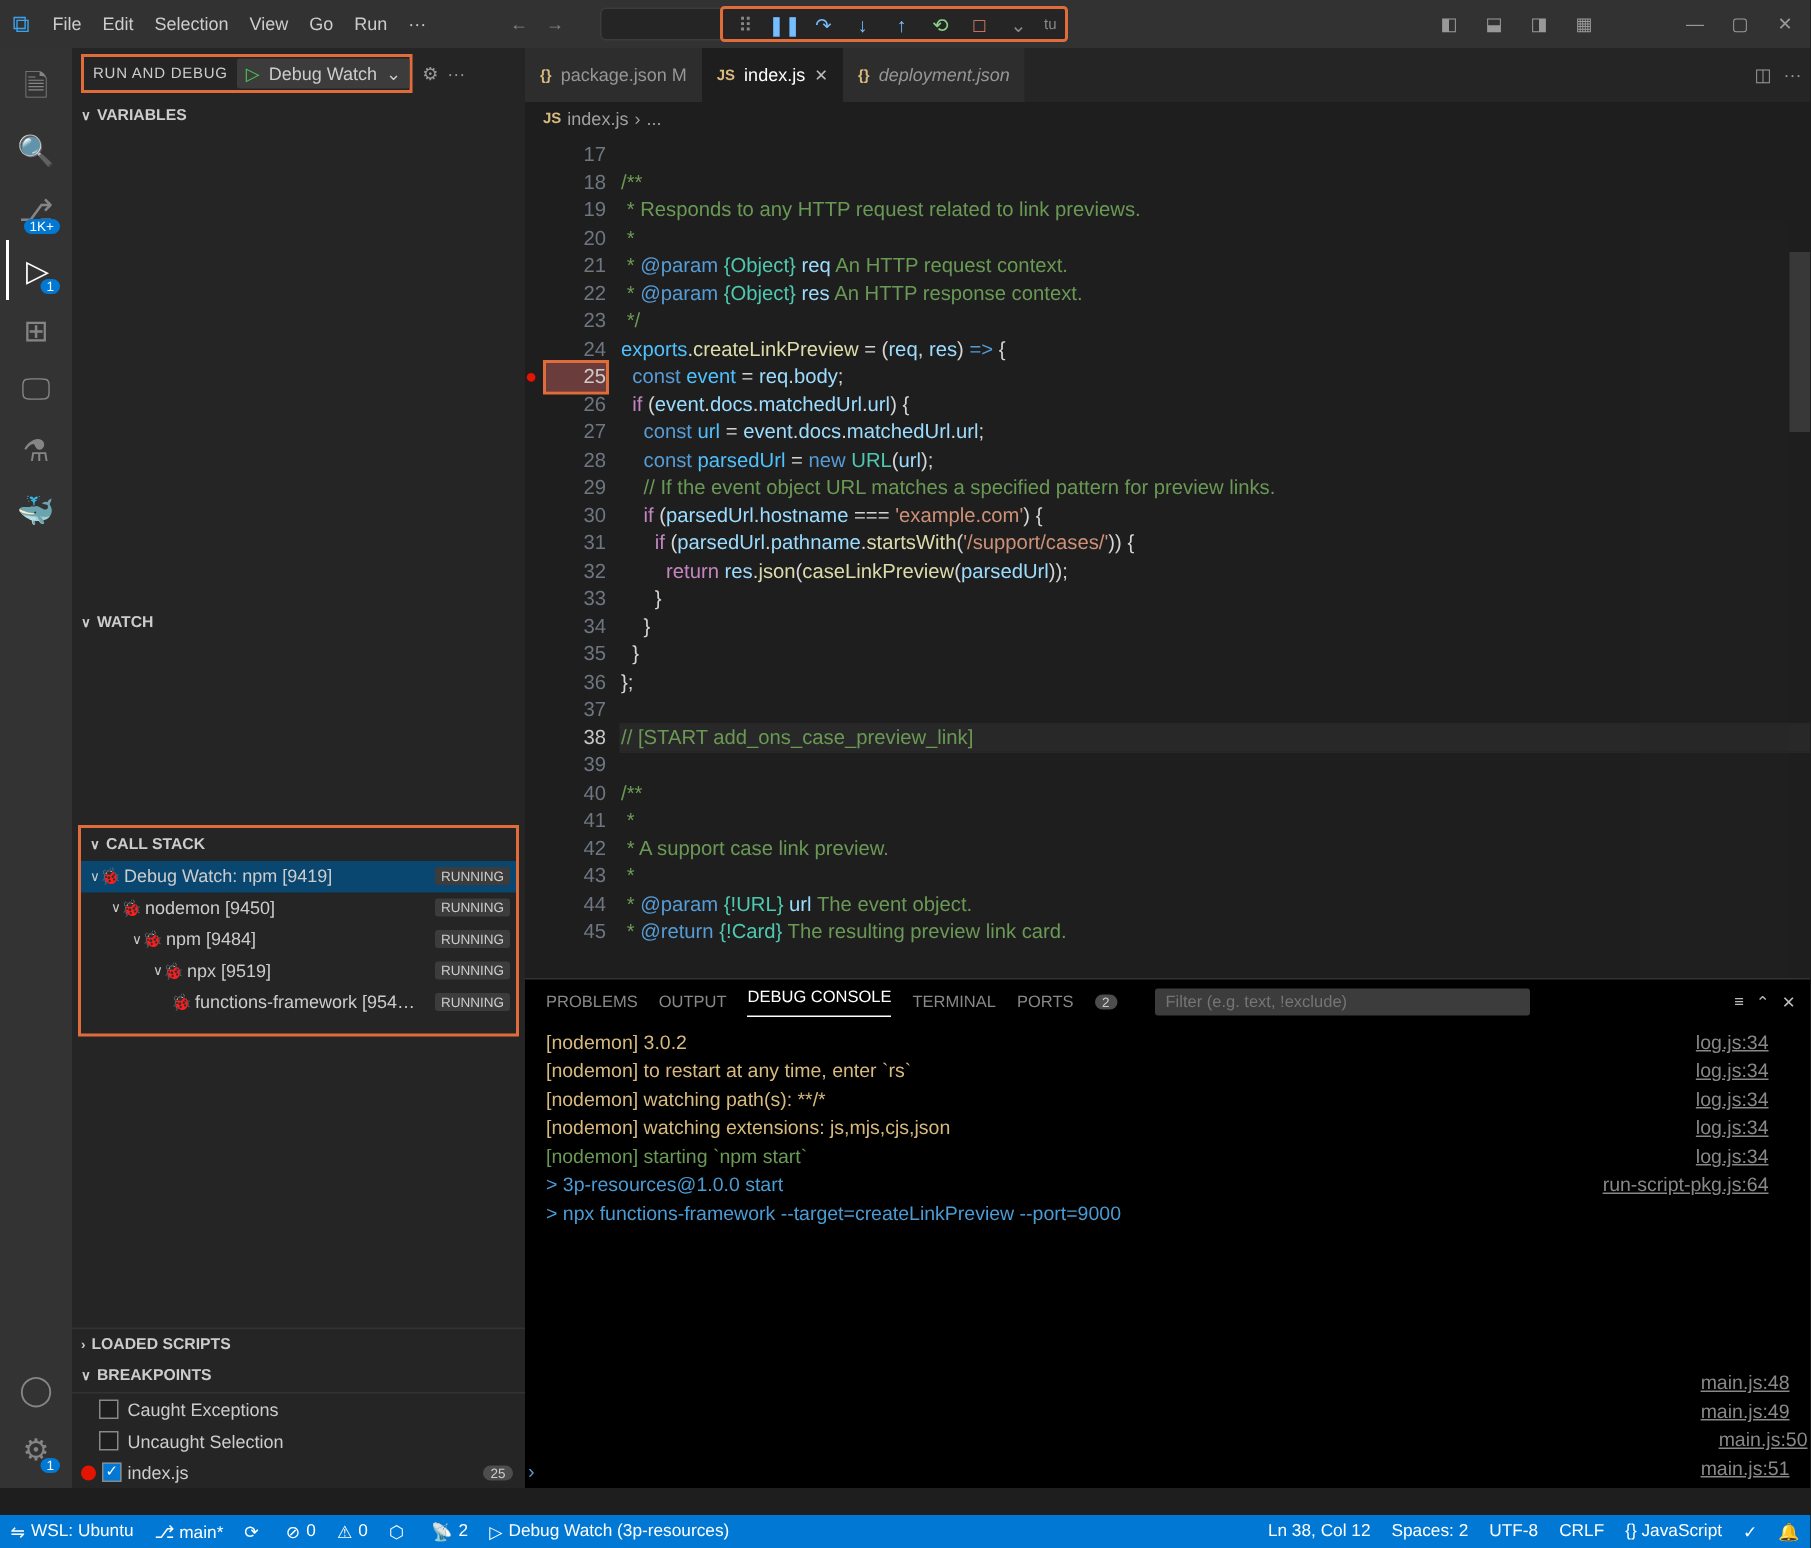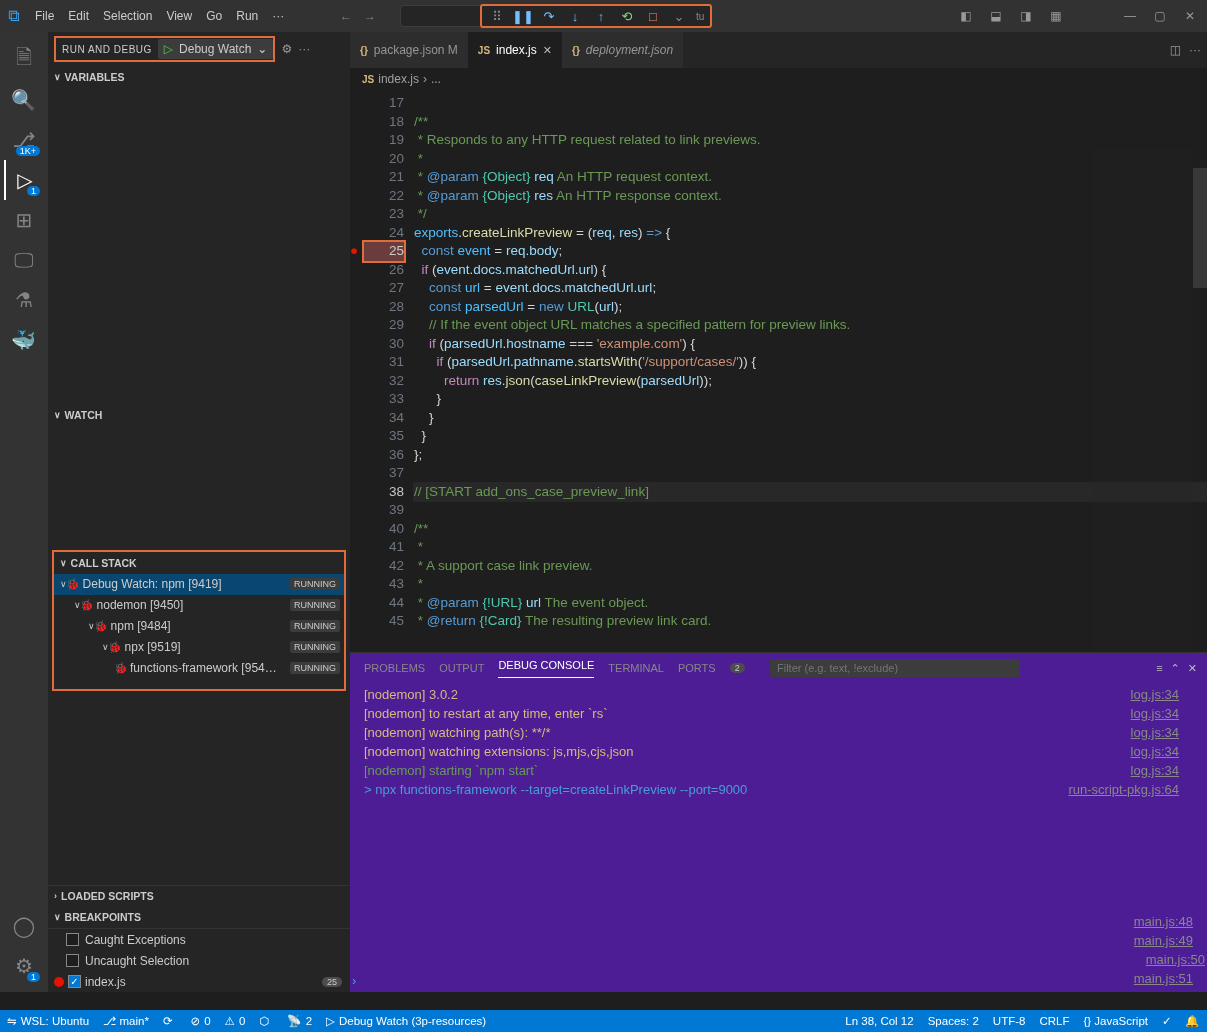--- a/index.html
+++ b/index.html
@@ -62,21 +62,21 @@
 .gutter { width:50px; color:#6e7681; text-align:right; padding-right:10px; padding-top:4px; }
 .bp-gutter { width:14px; padding-top:4px; }
 .bp-gutter .row { height:18.5px; }
 .code { flex:1; padding-top:4px; white-space:pre; color:#d4d4d4; }
 .cm{color:#6a9955;} .kw{color:#569cd6;} .kw2{color:#c586c0;} .fn{color:#dcdcaa;} .st{color:#ce9178;} .vr{color:#9cdcfe;} .ty{color:#4ec9b0;} .pr{color:#4fc1ff;}
 .line-cur { background:#282828; outline:1px solid #282828;}
 .minimap { position:absolute; right:14px; top:58px; width:100px; height:550px; background:rgba(40,40,40,0.3); opacity:0.5; overflow:hidden; font-size:2px; line-height:2.5px; color:#555; }
 .vscroll { position:absolute; right:0; top:58px; width:14px; height:550px; background:transparent; }
 .vthumb { position:absolute; right:0; top:20px; width:14px; height:120px; background:rgba(120,120,120,0.3); }
 
-.panel { height:340px; border-top:1px solid #333; background:#4c1d95; display:flex; flex-direction:column; }
+.panel { height:340px; border-top:1px solid #333; background:#000000; display:flex; flex-direction:column; }
 .panel-tabs { height:30px; display:flex; align-items:center; gap:14px; padding:0 14px; color:#888; font-size:11px; position:relative;}
 .panel-tabs span.active { color:#fff; border-bottom:1px solid #fff; padding-bottom:6px;}
 .ptab-badge { background:#4d4d4d; border-radius:8px; padding:0 5px; font-size:9px; color:#ccc;}
 .panel-filter { position:absolute; left:420px; width:250px; }
 .panel-filter input { width:100%; background:#3c3c3c; border:1px solid #3c3c3c; color:#ccc; padding:2px 6px; font-size:11px; border-radius:2px;}
 .panel-right { position:absolute; right:10px; display:flex; gap:8px; color:#bbb;}
 .console { flex:1; font-family:Consolas,monospace; font-size:13px; line-height:19px; padding:2px 14px; overflow:hidden; position:relative; }
 .cl-blue{color:#4a9cd6;} .cl-ylw{color:#d7ba7d;} .cl-grn{color:#6a9955;}
 .console .src { position:absolute; right:14px; color:#888; text-decoration:underline; }
 .serving-box { position:absolute; left:12px; bottom:4px; border:2px solid #e06c3c; padding:3px 6px; line-height:19px;}
@@ -350,20 +350,21 @@
       </div>
     </div>
     <div class="console" id="console">
         <div style="position: relative;"><span class=""> </span></div>
         <div style="position: relative;"><span class="cl-ylw">[nodemon] 3.0.2</span><span class="src">log.js:34</span></div>
         <div style="position: relative;"><span class="cl-ylw">[nodemon] to restart at any time, enter `rs`</span><span class="src">log.js:34</span></div>
         <div style="position: relative;"><span class="cl-ylw">[nodemon] watching path(s): **/*</span><span class="src">log.js:34</span></div>
         <div style="position: relative;"><span class="cl-ylw">[nodemon] watching extensions: js,mjs,cjs,json</span><span class="src">log.js:34</span></div>
         <div style="position: relative;"><span class="cl-grn">[nodemon] starting `npm start`</span><span class="src">log.js:34</span></div>
         <div style="position: relative;"><span class=""></span><span class="src">run-script-pkg.js:64</span></div>
+        <div style="position: relative;"><span class="cl-blue">&gt; 3p-resources@1.0.0 start</span></div>
         <div style="position: relative;"><span class="cl-blue">&gt; npx functions-framework --target=createLinkPreview --port=9000</span></div>
       <span class="console-caret">›</span>
     <span class="src" style="bottom: 61px; right: 14px; position: absolute;">main.js:48</span>
         <span class="src" style="bottom: 42px; right: 14px; position: absolute;">main.js:49</span>
         <span class="src" style="bottom: 23px; right: 2px; position: absolute;">main.js:50</span>
         <span class="src" style="bottom: 4px; right: 14px; position: absolute;">main.js:51</span>
       </div>
   </div>
 </div>
 

